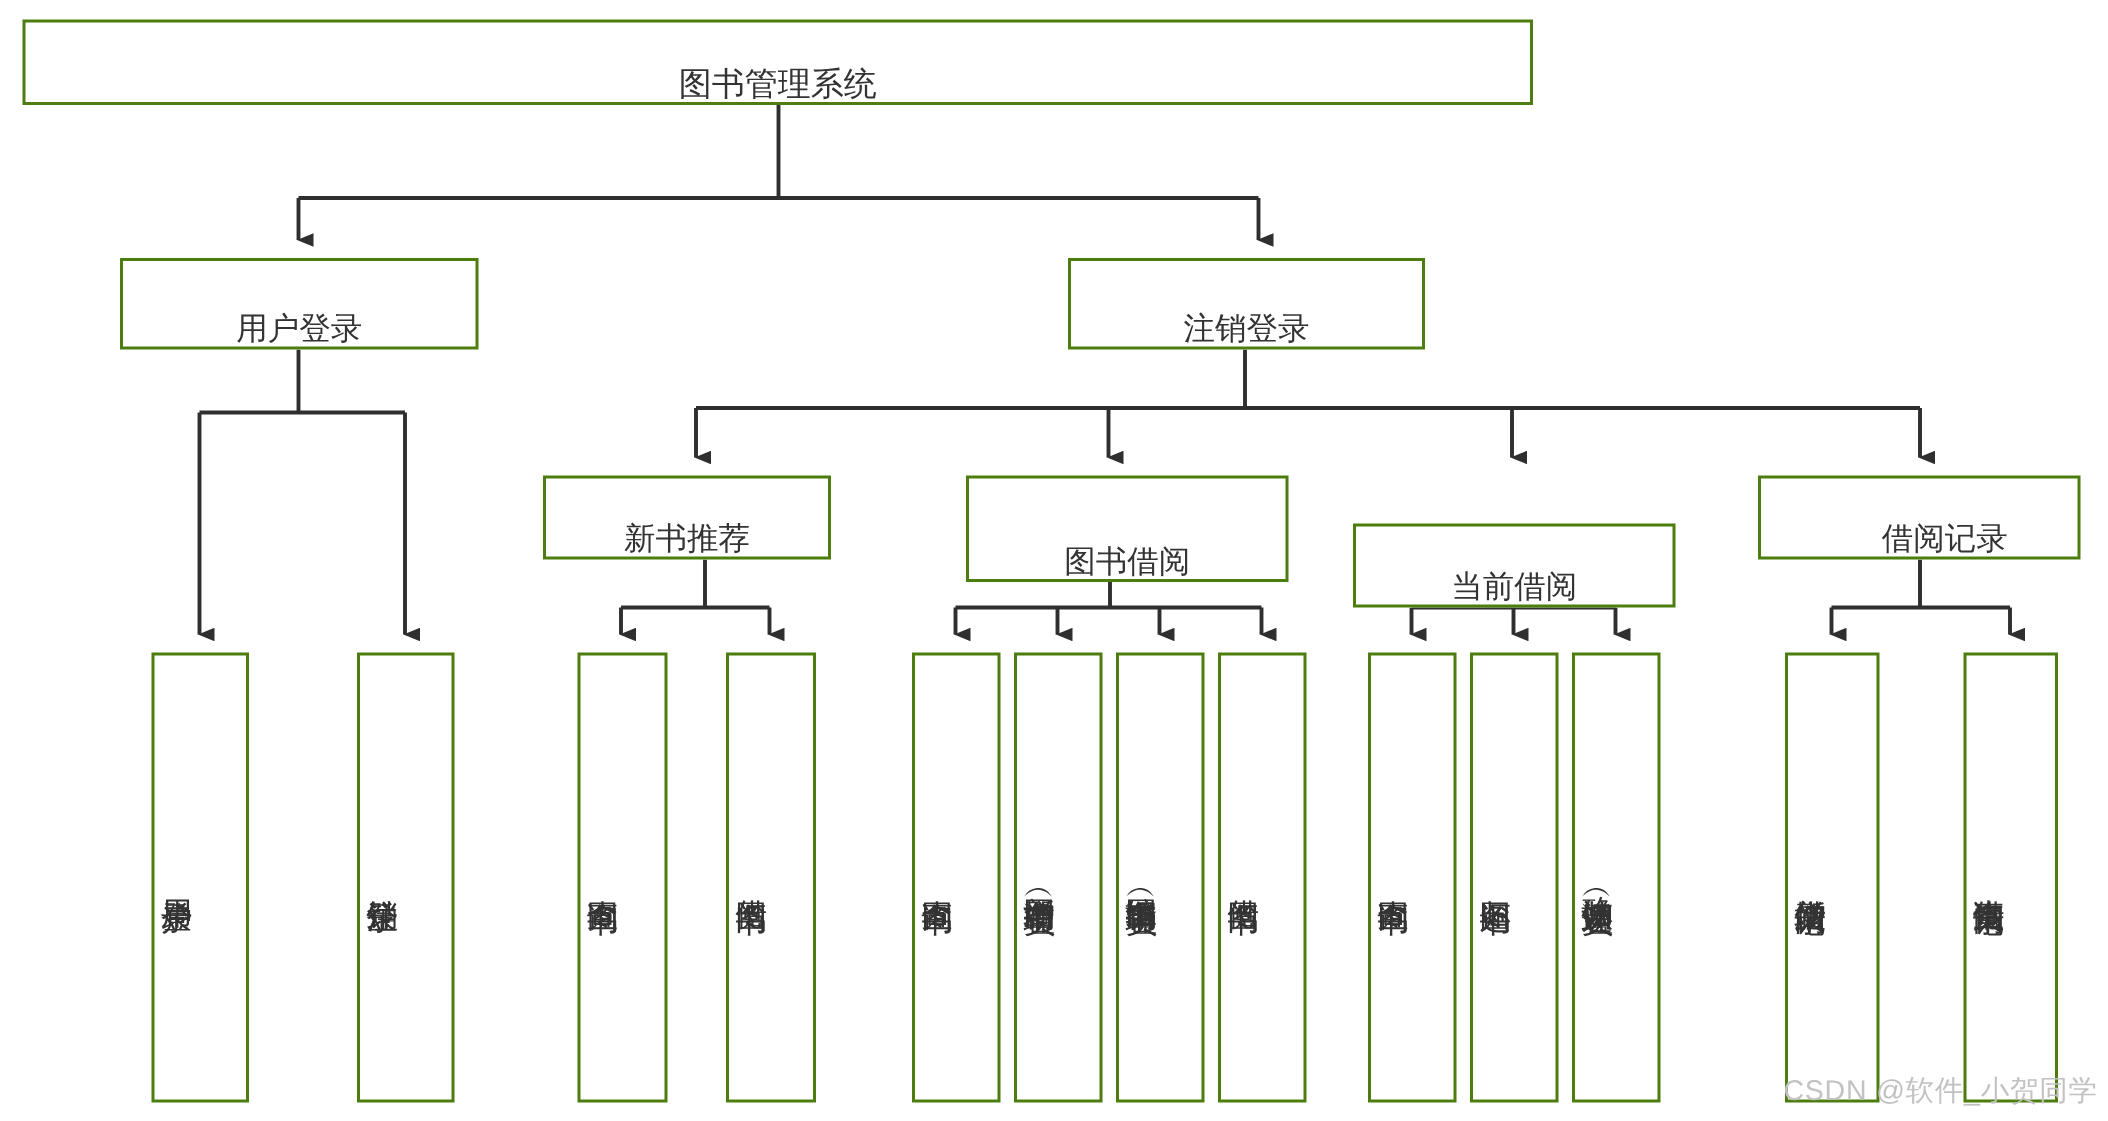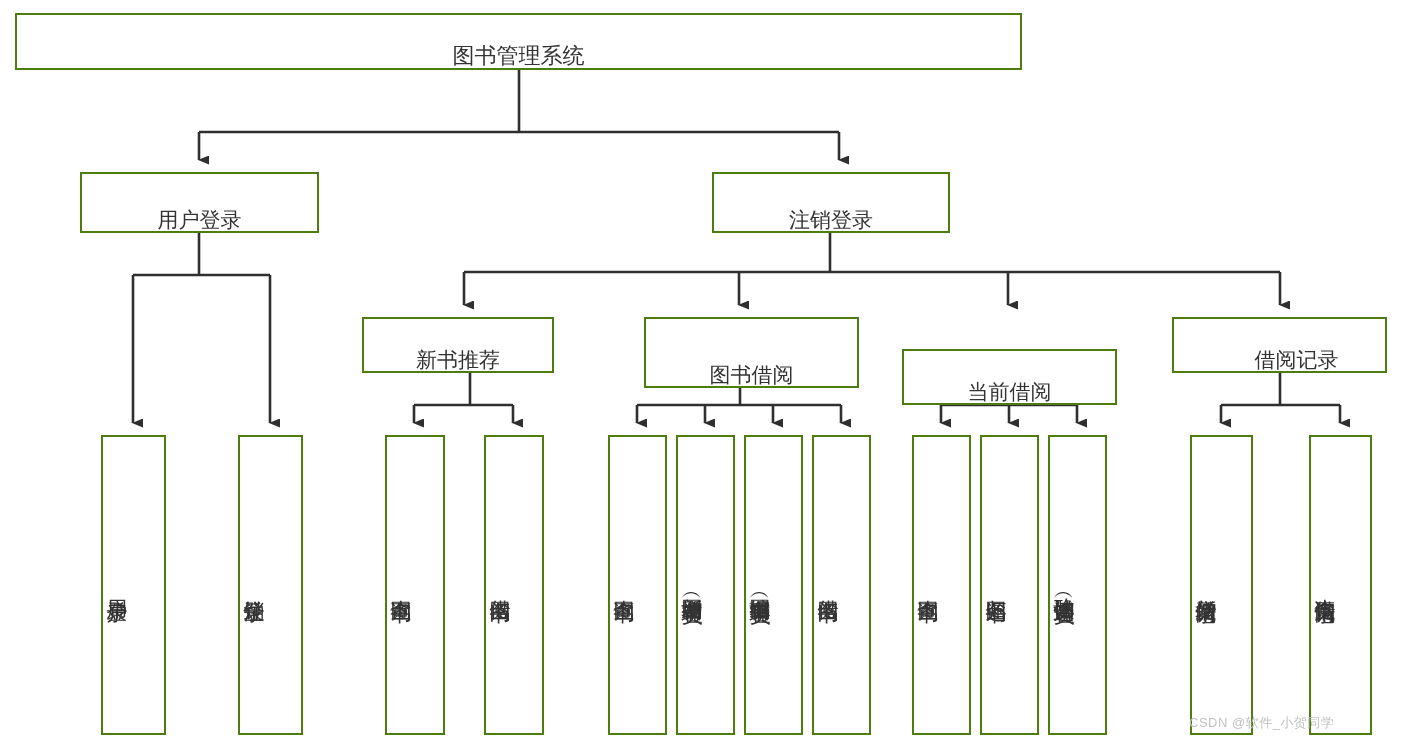--- a/index.html
+++ b/index.html
@@ -45,21 +45,21 @@
     padding: 4px 0;
   }
   .node-v .vtext {
     writing-mode: vertical-rl;
     text-orientation: upright;
     display: block;
   }
   #watermark {
     position: absolute;
     left: 1189px; top: 714px;
-    font-size: 13px;
+    font-size: 19px;
     color: #c2c2c2;
     letter-spacing: 0.5px;
     z-index: 3;
     white-space: nowrap;
   }
 </style>
 </head>
 <body>
 
 <div id="diagram">

